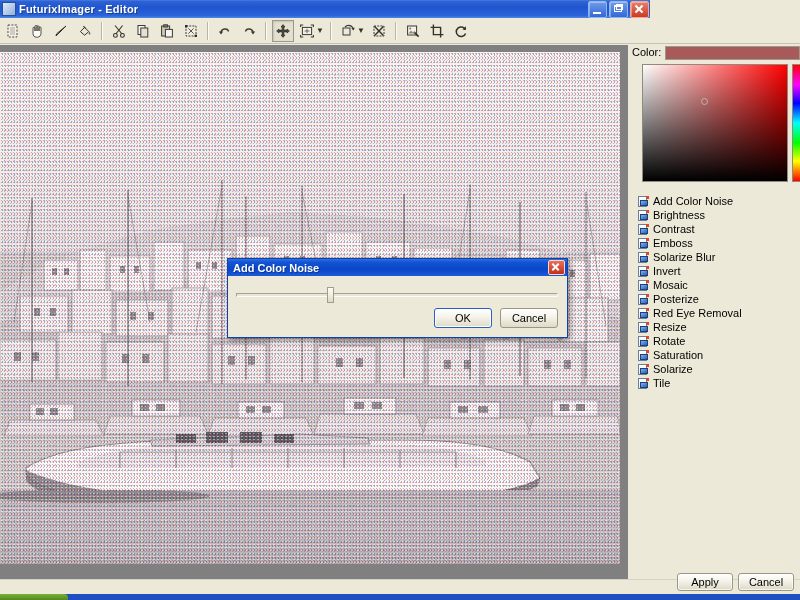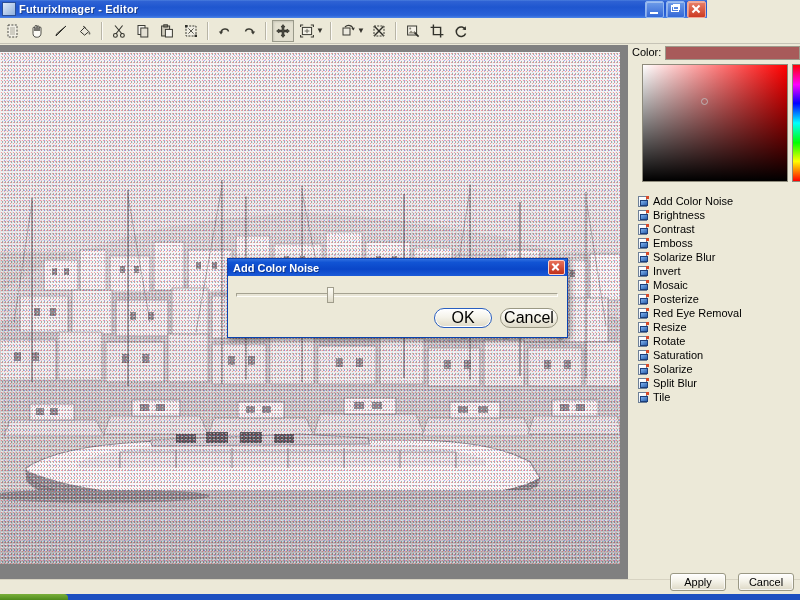--- a/index.html
+++ b/index.html
@@ -19,21 +19,21 @@
     width: 800px;
     height: 600px;
     overflow: hidden;
     background: #ece9d8;
   }
 
   
   #titlebar {
     position: absolute;
     left: 0; top: 0;
-    width: 707px; height: 18px;
+    width: 650px; height: 18px;
     background: linear-gradient(to bottom, #4a7ede 0%, #2e62d4 8%, #1f56cf 40%, #2a62d8 85%, #4d85e8 100%);
     display: flex;
     align-items: center;
     overflow: hidden;
   }
   #titlebar .tb-icon {
     width: 12px; height: 12px;
     margin: 0 3px 0 2px;
     background: linear-gradient(to bottom right, #dfeaf8, #8fb0dd);
     border: 1px solid #2b4f96;
@@ -297,21 +297,21 @@
   }
 
   
   #bottom-bar {
     position: absolute;
     left: 630px; top: 570px;
     width: 170px; height: 24px;
     display: flex;
     justify-content: flex-end;
     align-items: center;
-    gap: 12px;
+    gap: 5px;
     padding-right: 6px;
     box-sizing: border-box;
   }
   .xpbtn {
     min-width: 56px;
     height: 18px;
     padding: 0 8px;
     font-family: "Liberation Sans", sans-serif;
     font-size: 11px;
     color: #000;
@@ -393,25 +393,25 @@
     box-sizing: border-box;
   }
   #dlg-buttons {
     position: absolute;
     right: 9px; bottom: 9px;
     display: flex;
     gap: 8px;
   }
   .dlgbtn {
     width: 58px; height: 20px;
-    font-size: 16px;
+    font-size: 11px;
     color: #000;
     background: linear-gradient(to bottom, #ffffff 0%, #f5f3ea 45%, #e7e3d3 80%, #dedac9 100%);
     border: 1px solid #9a9884;
-    border-radius: 10px;
+    border-radius: 3px;
     display: flex;
     align-items: center;
     justify-content: center;
     box-sizing: border-box;
   }
   .dlgbtn.default {
     border: 1px solid #2a5fc0;
     box-shadow: inset 0 0 0 1px #ffffff;
   }
 
@@ -967,28 +967,20 @@
             <span class="dot"></span>
           </span>
           <span class="eff-label">Solarize</span>
         </div>
         <div class="eff-item">
           <span class="eff-icon">
             <span class="page"></span>
             <span class="chip"></span>
             <span class="dot"></span>
           </span>
-          <span class="eff-label">Split Blur</span>
-        </div>
-        <div class="eff-item">
-          <span class="eff-icon">
-            <span class="page"></span>
-            <span class="chip"></span>
-            <span class="dot"></span>
-          </span>
           <span class="eff-label">Tile</span>
         </div>
       </div>
   </div>
 
   <div id="statusbar"></div>
   <div id="bottom-bar">
     <div class="xpbtn">Apply</div>
     <div class="xpbtn">Cancel</div>
   </div>

